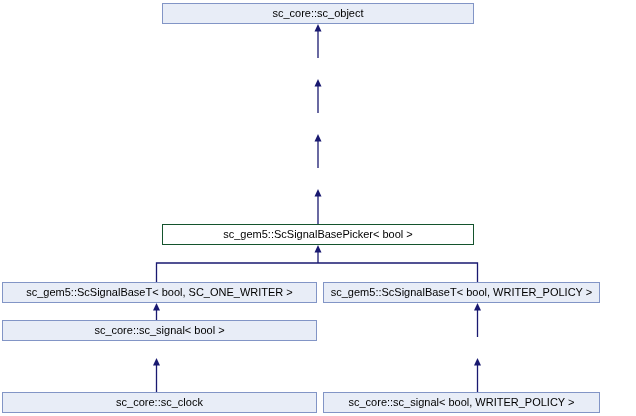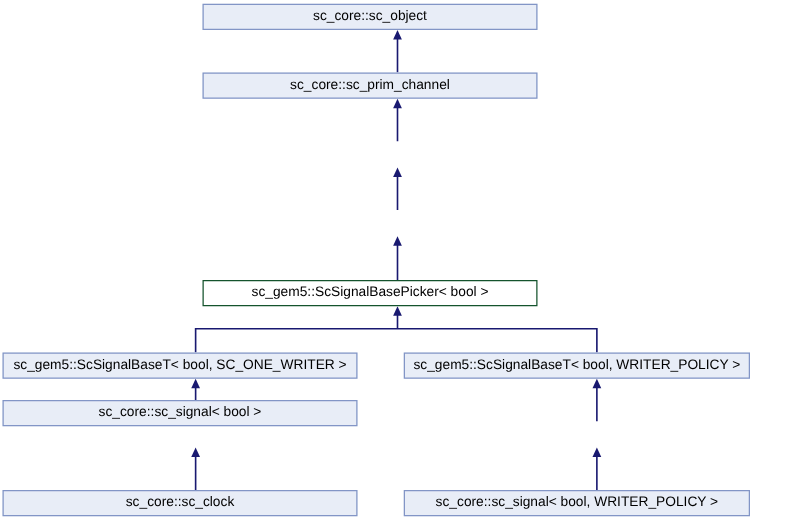--- a/index.html
+++ b/index.html
@@ -37,23 +37,23 @@
     overflow: hidden;
     z-index: 2;
     cursor: pointer;
   }
   .node.current {
     background: #FFFFFF;
     border: 1px solid #14532d;
     cursor: default;
   }
   
-  .c0 { left: 162px; width: 268px; }
+  .c0 { left: 162px; width: 312px; }
   
-  .cL { left: 2px;   width: 284px; }
+  .cL { left: 2px;   width: 315px; }
   
   .cR { left: 323px; width: 277px; }
   .r1 { top: 3px; }
   .r2 { top: 58px; }
   .r3 { top: 113px; }
   .r4 { top: 168px; }
   .r5 { top: 224px; }
   .r6 { top: 282px; }
   .r7 { top: 320px; }
   .r8 { top: 392px; }
@@ -94,21 +94,20 @@
       <polygon points="318,245 314.5,252.5 321.5,252.5"></polygon>
       <polygon points="156.5,303 153,310.5 160,310.5"></polygon>
       <polygon points="477.5,303 474,310.5 481,310.5"></polygon>
       <polygon points="156.5,358 153,365.5 160,365.5"></polygon>
       <polygon points="477.5,358 474,365.5 481,365.5"></polygon>
     </g>
   </svg>
 
   <div class="node c0 r1">sc_core::sc_object</div>
 
-  <div class="node c0 r2">sc_core::sc_prim_channel</div>
 
 
 
   <div class="node current c0 r5">sc_gem5::ScSignalBasePicker&lt; bool &gt;</div>
 
   <div class="node cL r6">sc_gem5::ScSignalBaseT&lt; bool, SC_ONE_WRITER &gt;</div>
 
   <div class="node cR r6">sc_gem5::ScSignalBaseT&lt; bool, WRITER_POLICY &gt;</div>
 
   <div class="node cL r7">sc_core::sc_signal&lt; bool &gt;</div>

